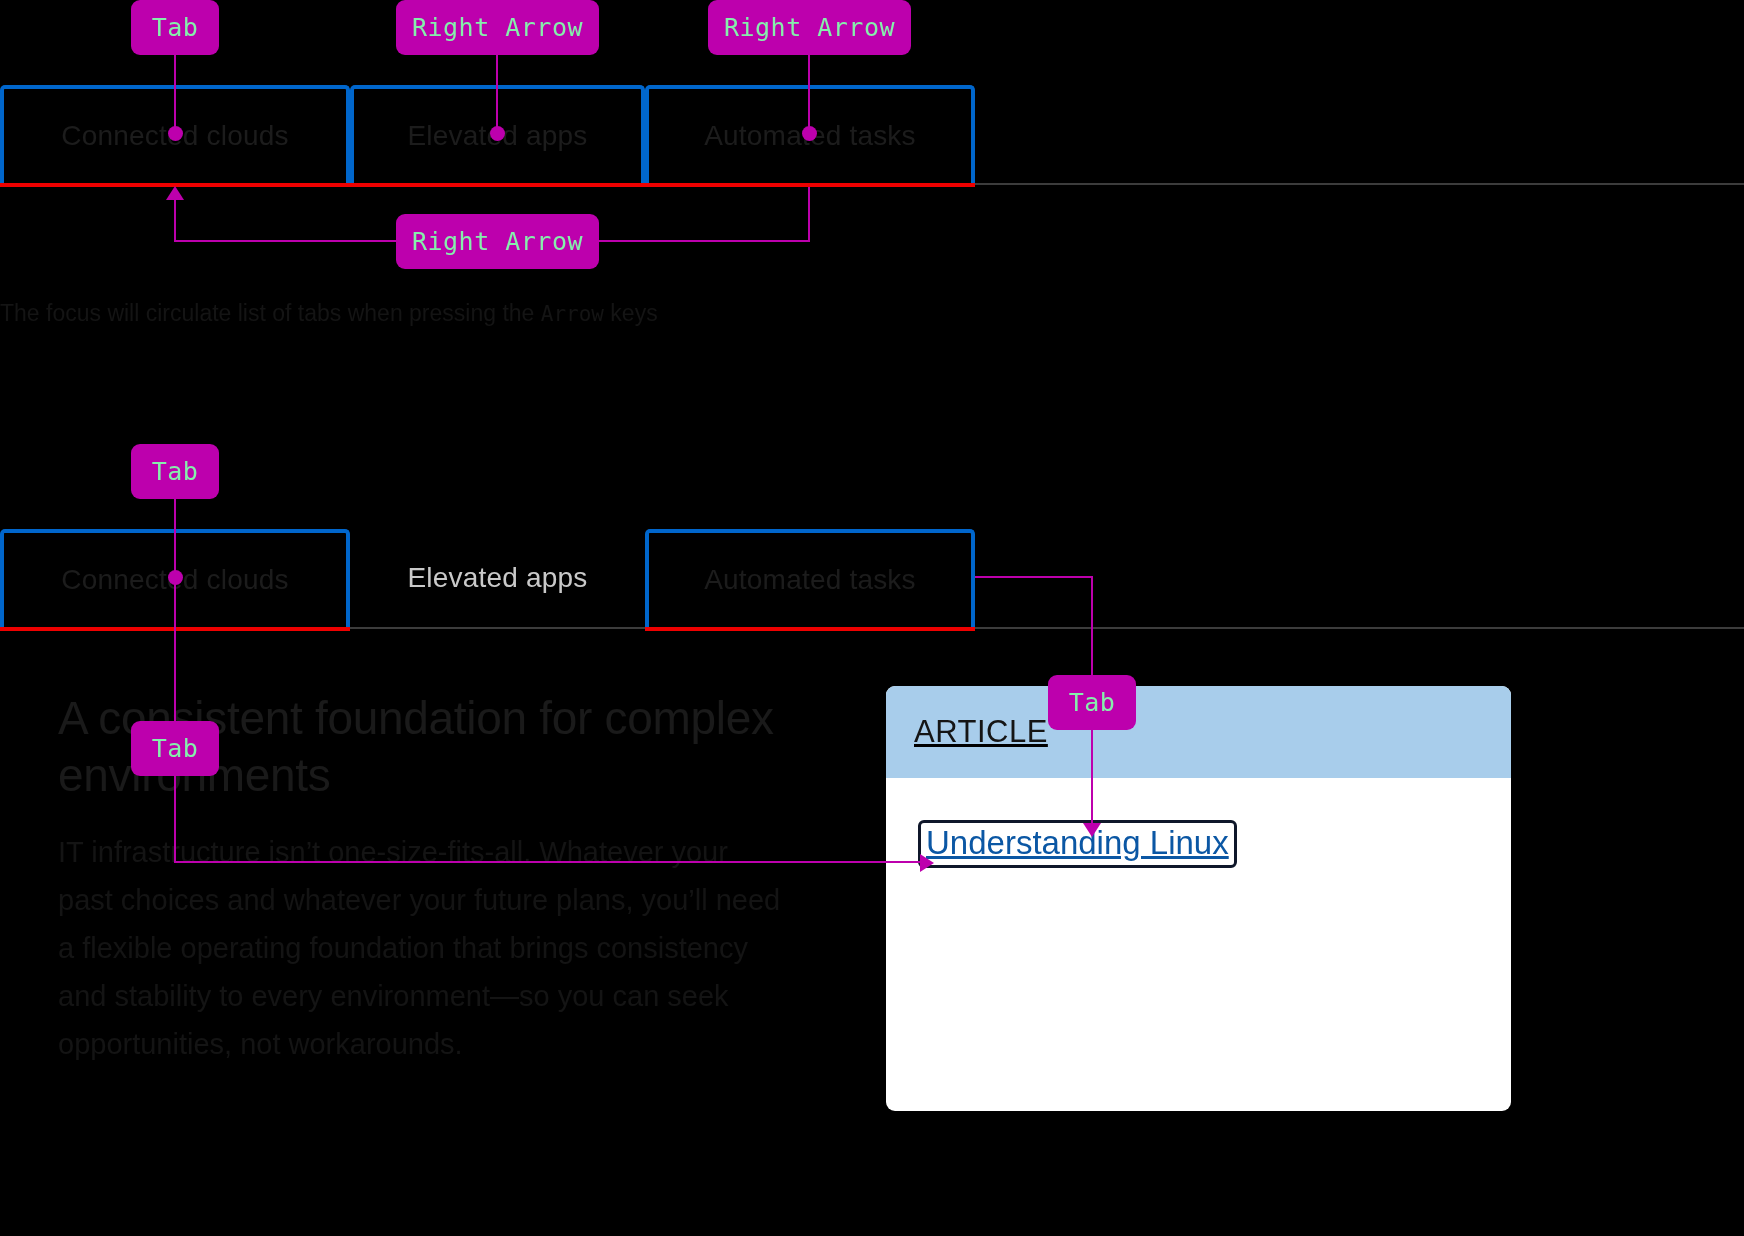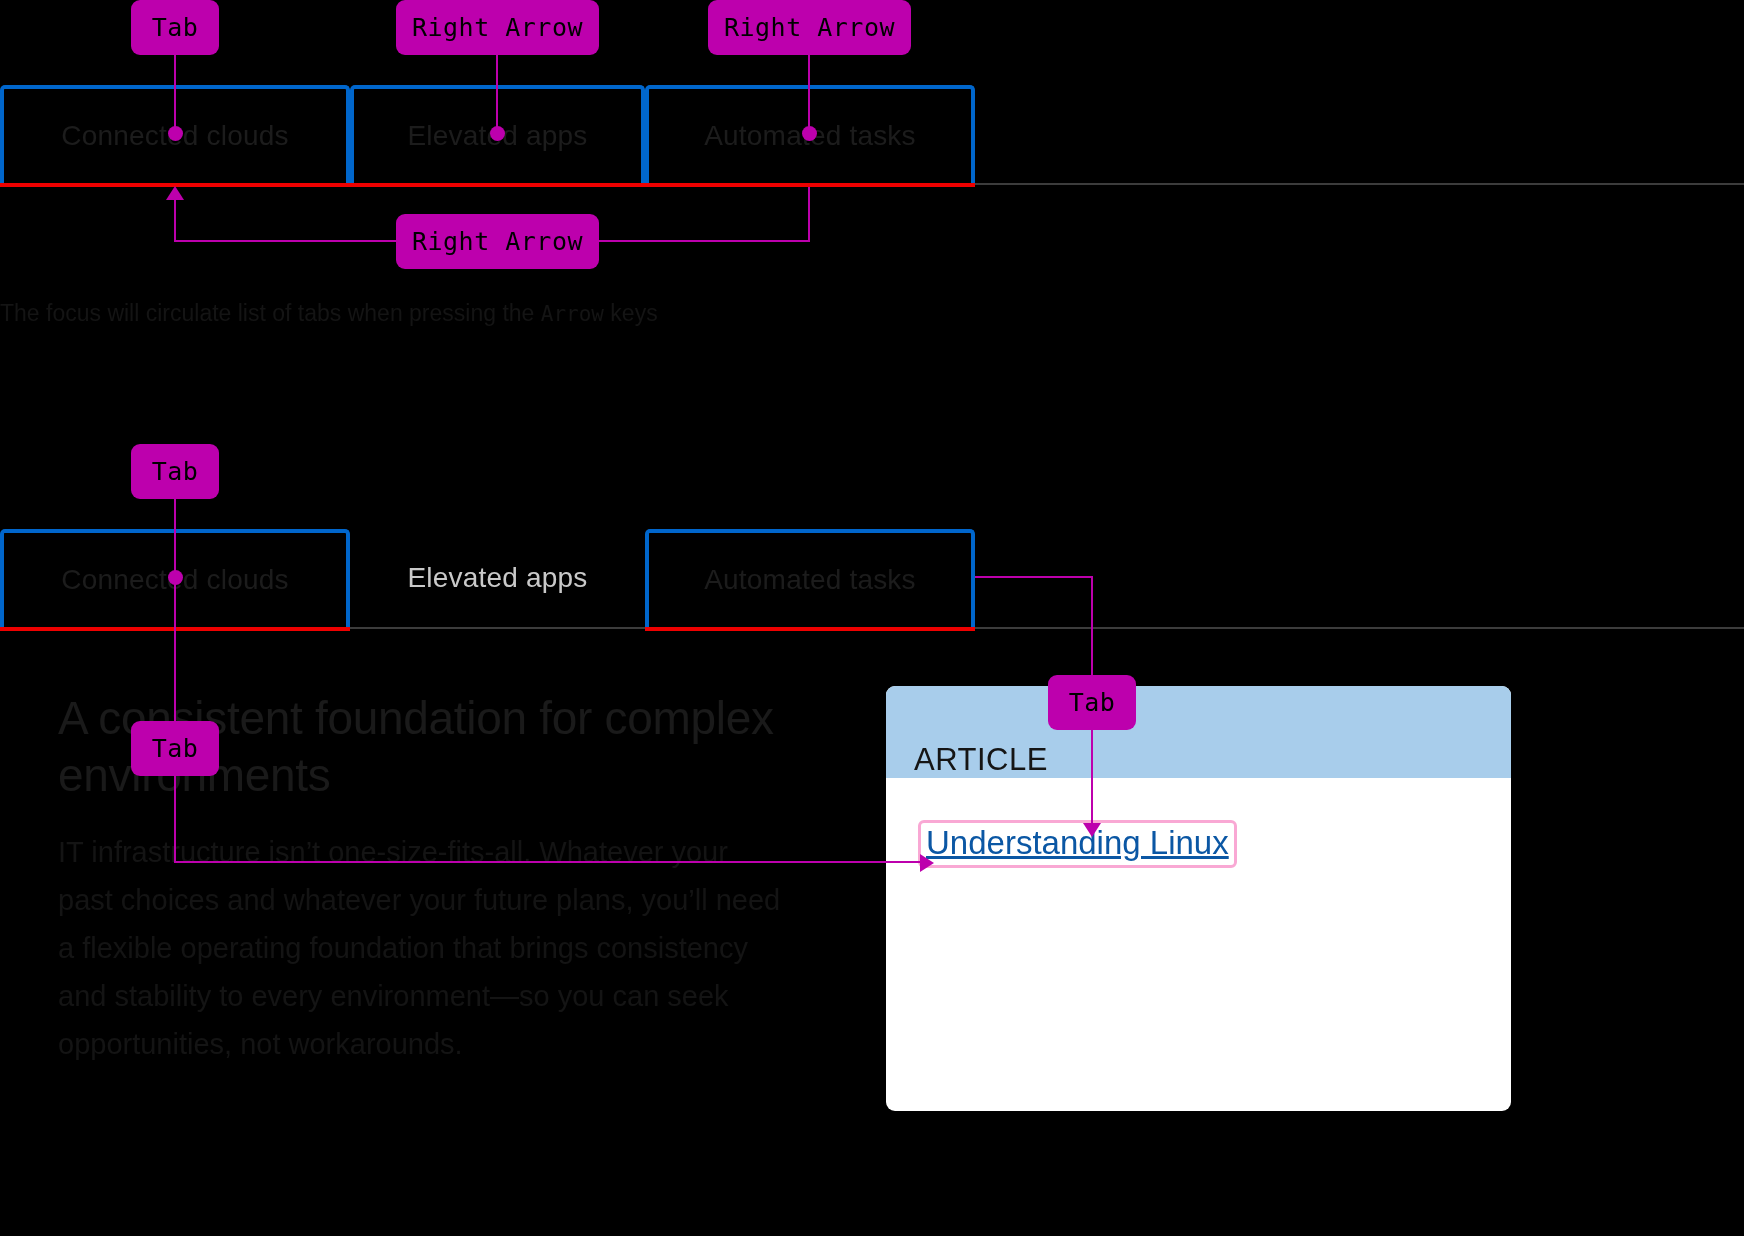--- a/index.html
+++ b/index.html
@@ -17,21 +17,21 @@
   .stage {
     position: absolute;
     left: 0; top: 0;
     width: 1744px;
     height: 1236px;
   }
   
   .kbd-badge {
     position: absolute;
     background: #bd00ad;
-    color: #000000;
+    color: #86efac;
     border-radius: 9px;
     font-family: "DejaVu Sans Mono", "Liberation Mono", monospace;
     font-size: 25px;
     line-height: 1;
     display: flex;
     align-items: center;
     justify-content: center;
     white-space: nowrap;
     z-index: 40;
     letter-spacing: 0.5px;
@@ -150,38 +150,39 @@
     position: absolute;
     background: #ffffff;
     border-radius: 9px;
     overflow: hidden;
     z-index: 20;
   }
   .card-head {
     background: #a8cdeb;
     height: 92px;
     display: flex;
-    align-items: flex-end;
+    align-items: center;
     padding-left: 28px;
     box-sizing: border-box;
+    text-decoration: underline;
   }
   .card-eyebrow {
     font-size: 31px;
     color: #151515;
     letter-spacing: 0.5px;
   }
   .card-body {
     padding: 42px 32px 30px 32px;
     background: #ffffff;
   }
   .card-link {
     display: inline-block;
     font-size: 33px;
     color: #0b57a4;
-    border: 3px solid #f9a8d4;
+    border: 3px solid #0f172a;
     border-radius: 6px;
     padding: 1px 5px 3px 5px;
     line-height: 1.14;
   }
   .card-text {
     margin-top: 30px;
     font-size: 30px;
     line-height: 48px;
     color: #151515;
     width: 480px;

